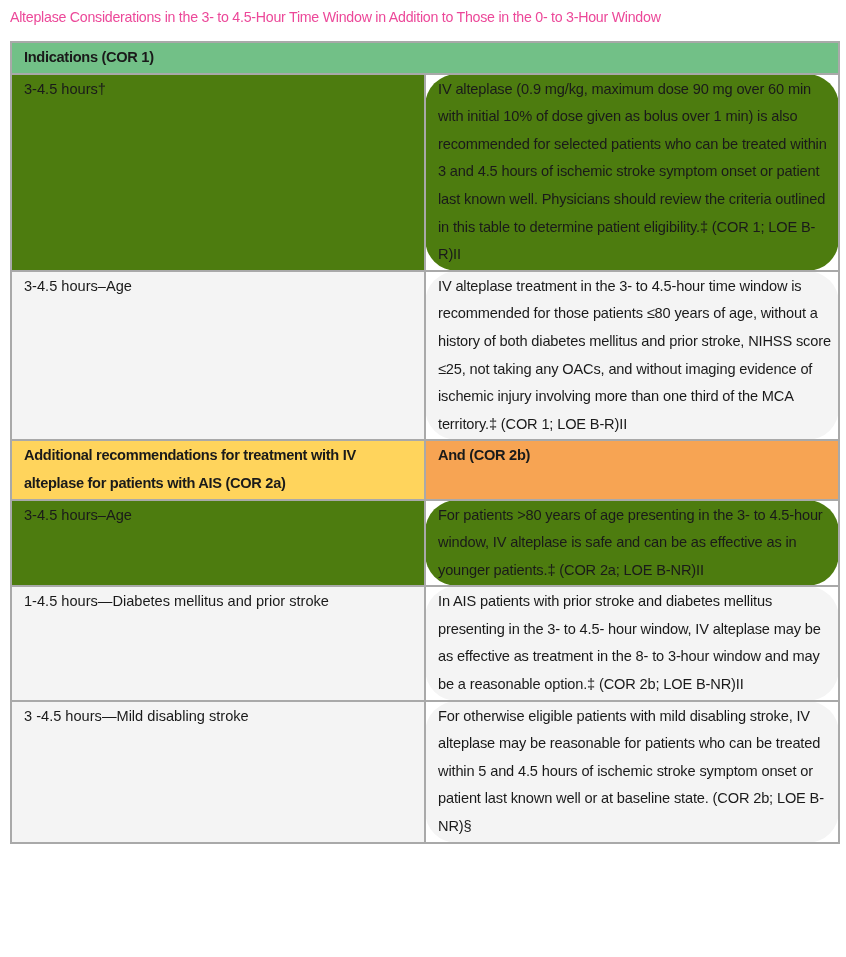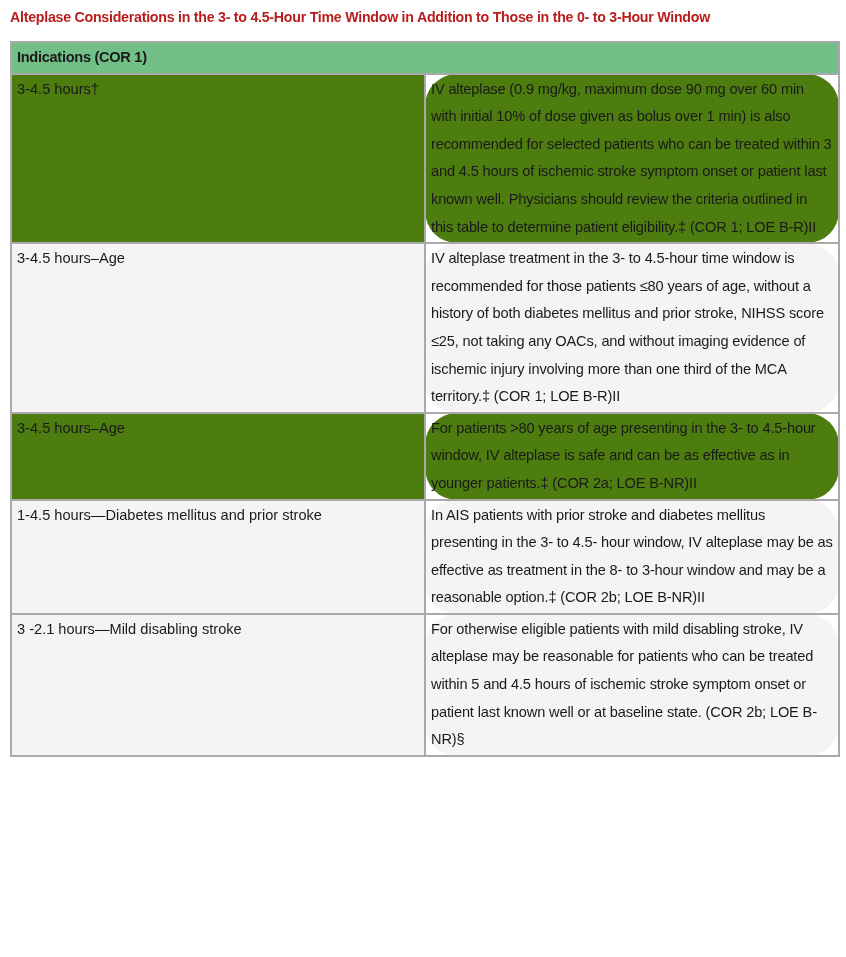--- a/index.html
+++ b/index.html
@@ -9,38 +9,38 @@
     font-family: "Liberation Sans", sans-serif;
     color: #1a1a1a;
     position: relative;
     overflow: hidden;
   }
   .title {
     position: absolute;
     left: 10px;
     top: 9px;
     font-size: 14.2px;
-    font-weight: bold;
+    font-weight: normal;
     letter-spacing: -0.25px;
-    color: #b91c1c;
+    color: #ec4899;
     white-space: nowrap;
   }
   table.guide {
     position: absolute;
     left: 10px;
     top: 41px;
     width: 828px;
     border-collapse: collapse;
     table-layout: fixed;
     font-size: 14.6px;
     line-height: 27.6px;
   }
   table.guide td {
     border: 2px solid #a9a9a9;
-    padding: 1px 5px 1px 5px;
+    padding: 1px 5px 1px 12px;
     vertical-align: top;
     word-wrap: break-word;
     margin-left: 8px;
   }
   col.c1 { width: 414px; }
   col.c2 { width: 414px; }
   tr.hdr-green td { background: #72c087; font-weight: bold; letter-spacing: -0.3px; }
   td.hdr-yellow { background: #ffd45c; font-weight: bold; letter-spacing: -0.3px; }
   td.hdr-orange { background: #f7a453; font-weight: bold; letter-spacing: -0.3px; }
   tr.row-white td { background: #4d7c0f; }
@@ -62,26 +62,30 @@
       <td colspan="2">Indications (COR 1)</td>
     </tr>
     <tr class="row-white">
       <td>3-4.5 hours†</td>
       <td class="desc">IV alteplase (0.9 mg/kg, maximum dose 90 mg over 60 min with initial 10% of dose given as bolus over 1 min) is also recommended for selected patients who can be treated within 3 and 4.5 hours of ischemic stroke symptom onset or patient last known well. Physicians should review the criteria outlined in this table to determine patient eligibility.‡ (COR 1; LOE B-R)II</td>
     </tr>
     <tr class="row-grey">
       <td>3-4.5 hours–Age</td>
       <td class="desc">IV alteplase treatment in the 3- to 4.5-hour time window is recommended for those patients ≤80 years of age, without a history of both diabetes mellitus and prior stroke, NIHSS score ≤25, not taking any OACs, and without imaging evidence of ischemic injury involving more than one third of the MCA territory.‡ (COR 1; LOE B-R)II</td>
     </tr>
+    <tr>
+      <td class="hdr-yellow">Additional recommendations for treatment with IV alteplase for patients with AIS (COR 2a)</td>
+      <td class="hdr-orange">And (COR 2b)</td>
+    </tr>
     <tr class="row-white">
       <td>3-4.5 hours–Age</td>
       <td class="desc">For patients &gt;80 years of age presenting in the 3- to 4.5-hour window, IV alteplase is safe and can be as effective as in younger patients.‡ (COR 2a; LOE B-NR)II</td>
     </tr>
     <tr class="row-grey">
       <td>1-4.5 hours—Diabetes mellitus and prior stroke</td>
       <td class="desc">In AIS patients with prior stroke and diabetes mellitus presenting in the 3- to 4.5- hour window, IV alteplase may be as effective as treatment in the 8- to 3-hour window and may be a reasonable option.‡ (COR 2b; LOE B-NR)II</td>
     </tr>
     <tr class="row-grey">
-      <td>3 -2.1 hours—Mild disabling stroke</td>
+      <td>3 -4.5 hours—Mild disabling stroke</td>
       <td class="desc">For otherwise eligible patients with mild disabling stroke, IV alteplase may be reasonable for patients who can be treated within 5 and 4.5 hours of ischemic stroke symptom onset or patient last known well or at baseline state. (COR 2b; LOE B-NR)§</td>
     </tr>
   </tbody>
 </table>
 
 </body></html>

